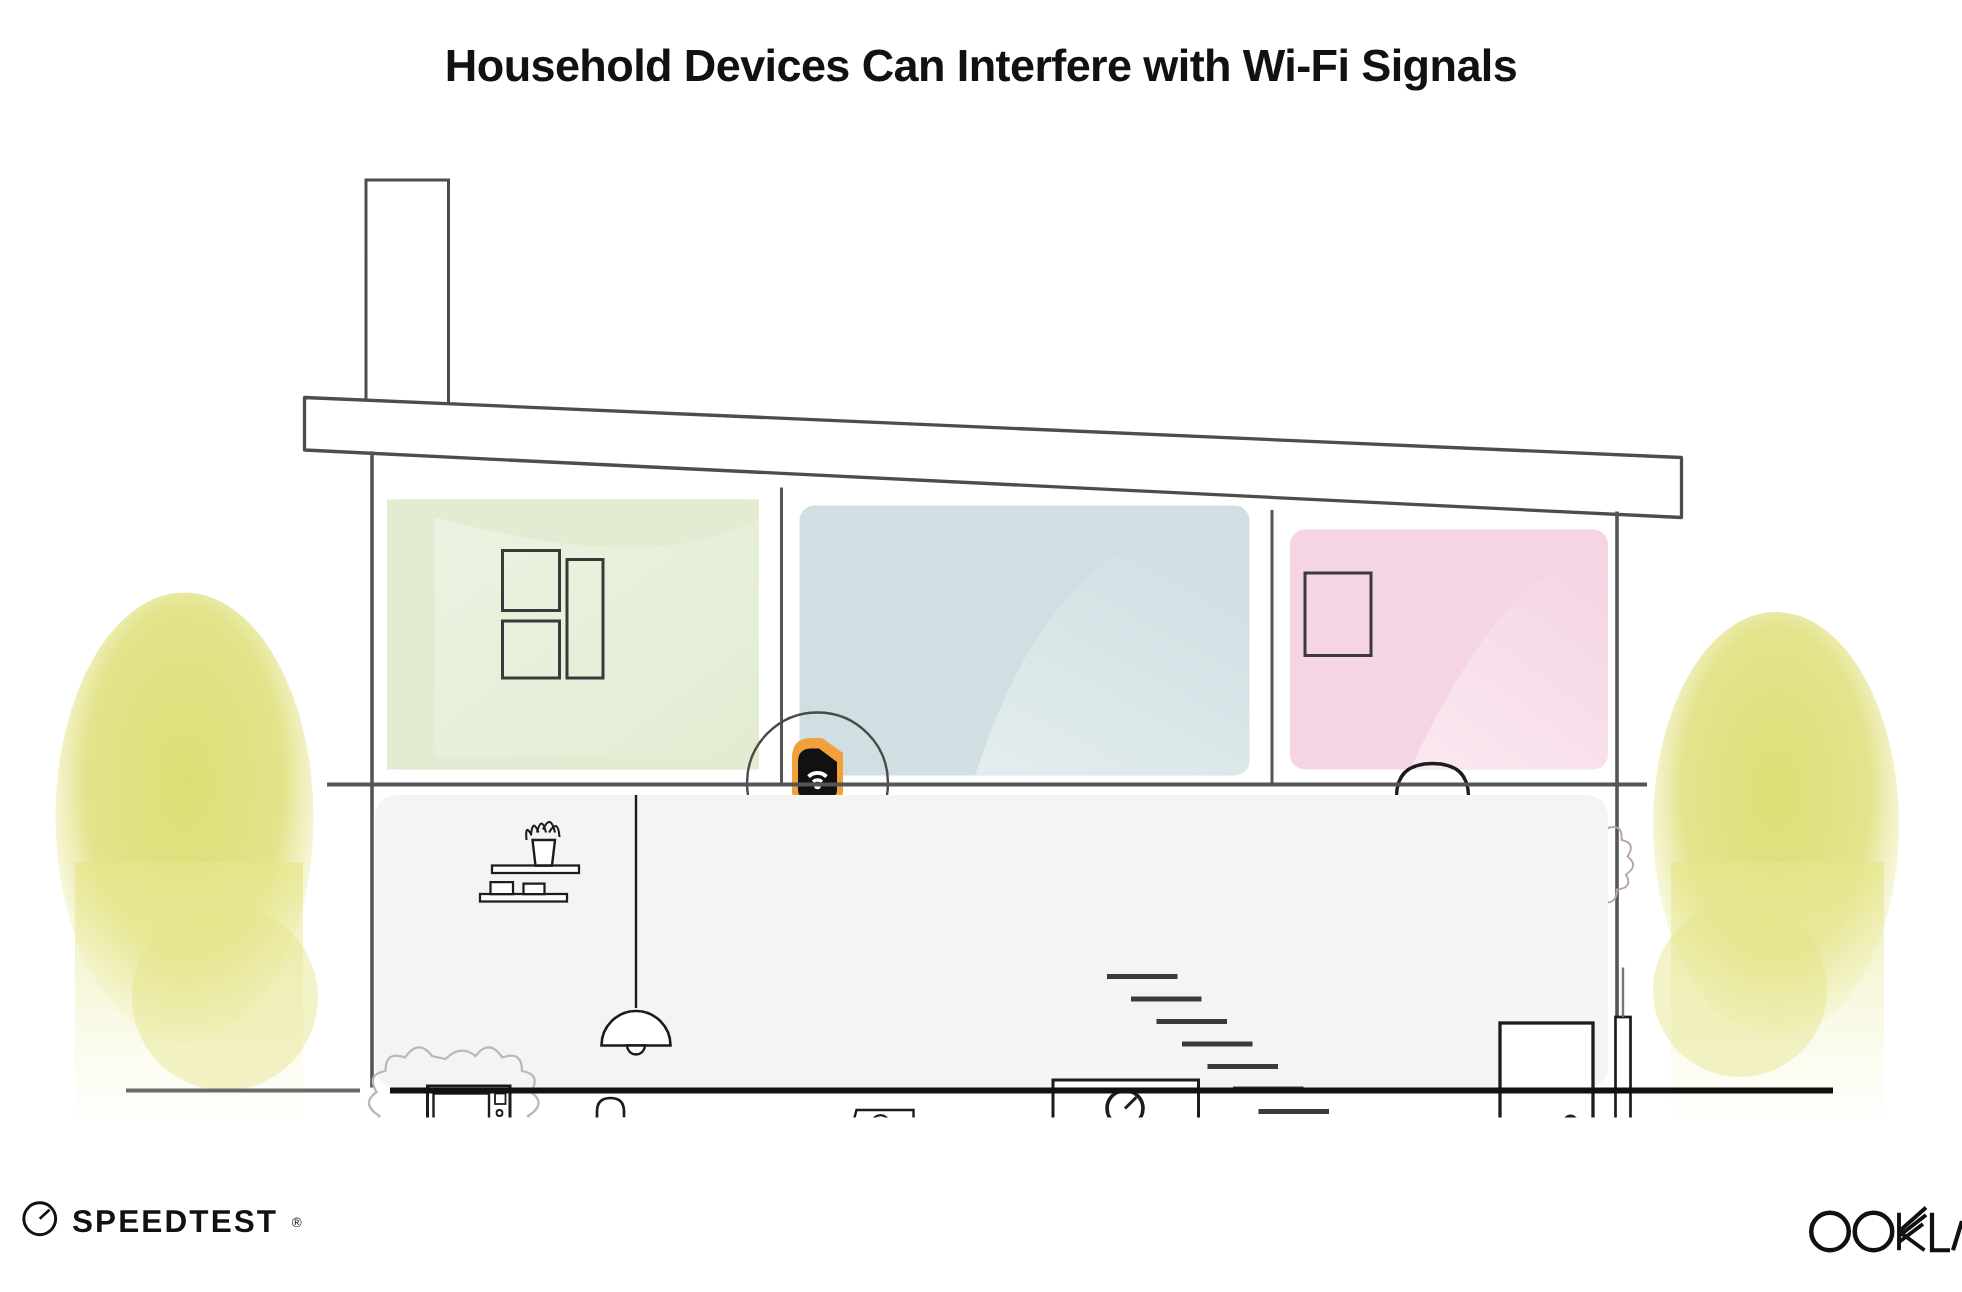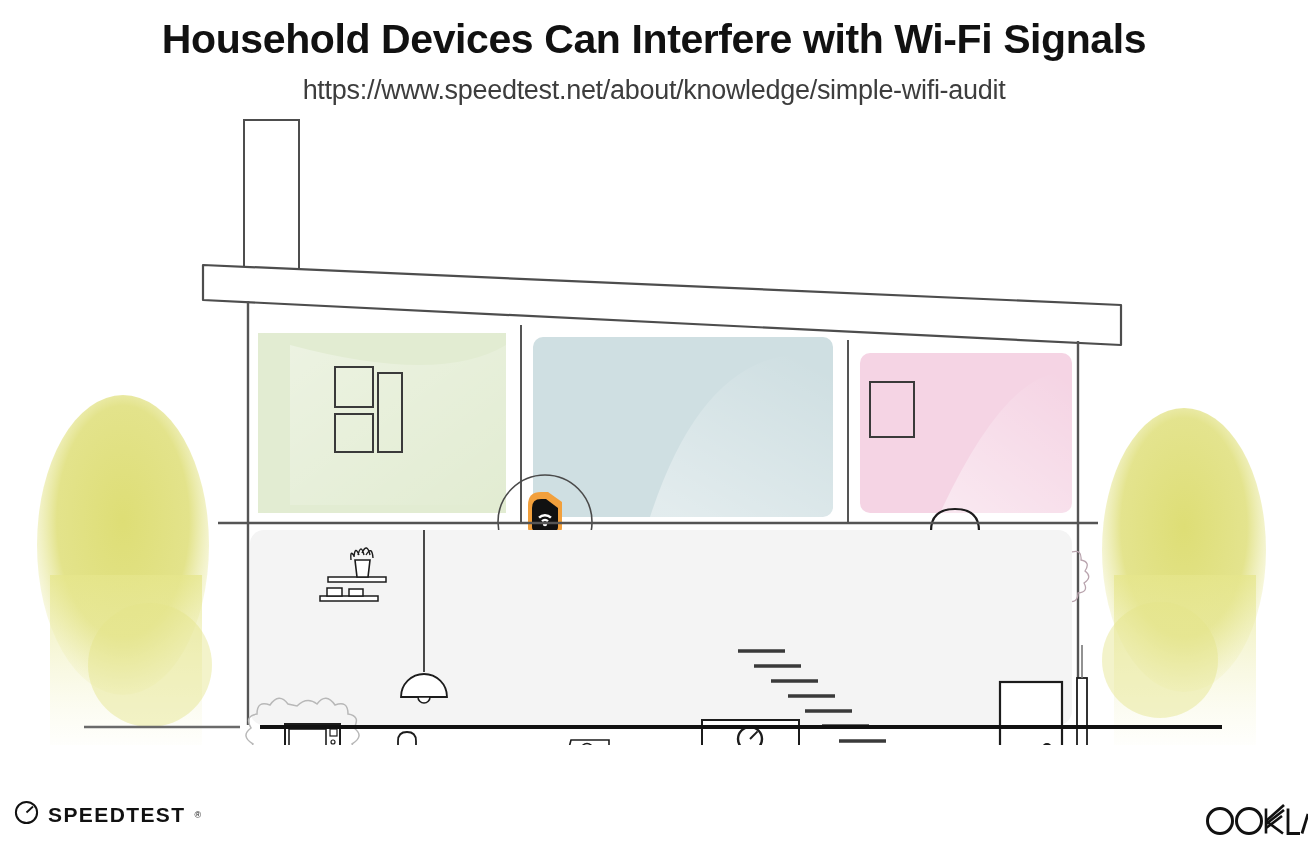--- a/index.html
+++ b/index.html
@@ -1,42 +1,41 @@
 <!DOCTYPE html>
 <html><head>
 <meta charset="utf-8">
 <style>
   html,body{margin:0;padding:0;background:#ffffff;}
   body{width:1308px;height:861px;position:relative;overflow:hidden;
        font-family:"Liberation Sans", sans-serif;color:#1a1a1a;}
 
   
   .header{position:absolute;left:0;top:0;width:1308px;text-align:center;}
-  .title{font-size:41px;font-weight:bold;letter-spacing:-0.4px;color:#111111;
-         margin:4px;padding-top:11px;line-height:1.2;}
+  .title{font-size:30px;font-weight:bold;letter-spacing:-0.4px;color:#111111;
+         margin:16px;padding-top:11px;line-height:1.2;}
   .subtitle{font-size:27px;font-weight:400;color:#3d3d3d;margin:0;padding-top:6px;
             line-height:1.2;letter-spacing:-0.3px;}
 
   
   .stage{position:absolute;left:0;top:105px;width:1308px;height:640px;}
   .stage svg{display:block;}
 
   
   .footer{position:absolute;left:0;top:780px;width:1308px;height:81px;}
   .brand-left{position:absolute;left:14px;top:20px;display:flex;align-items:center;gap:9px;}
   .brand-word{font-size:21px;font-weight:bold;letter-spacing:1.4px;color:#111;}
   .brand-tm{font-size:9px;vertical-align:super;color:#111;}
   .brand-right{position:absolute;left:1204px;top:22px;}
 </style>
 </head>
 <body>
 
 <div class="header">
   <h1 class="title">Household Devices Can Interfere with Wi-Fi Signals</h1>
-  <p class="subtitle">https://www.speedtest.net/about/knowledge/simple-wifi-audit</p>
 </div>
 
 <div class="stage">
 <svg width="1308" height="640" viewBox="0 0 1308 640" xmlns="http://www.w3.org/2000/svg">
   <defs>
     <radialGradient id="leafL" cx="50%" cy="42%" r="62%">
       <stop offset="0%" stop-color="#dcdc6e" stop-opacity="0.95"></stop>
       <stop offset="62%" stop-color="#dcdc6e" stop-opacity="0.80"></stop>
       <stop offset="100%" stop-color="#eeeeb0" stop-opacity="0.05"></stop>
     </radialGradient>

